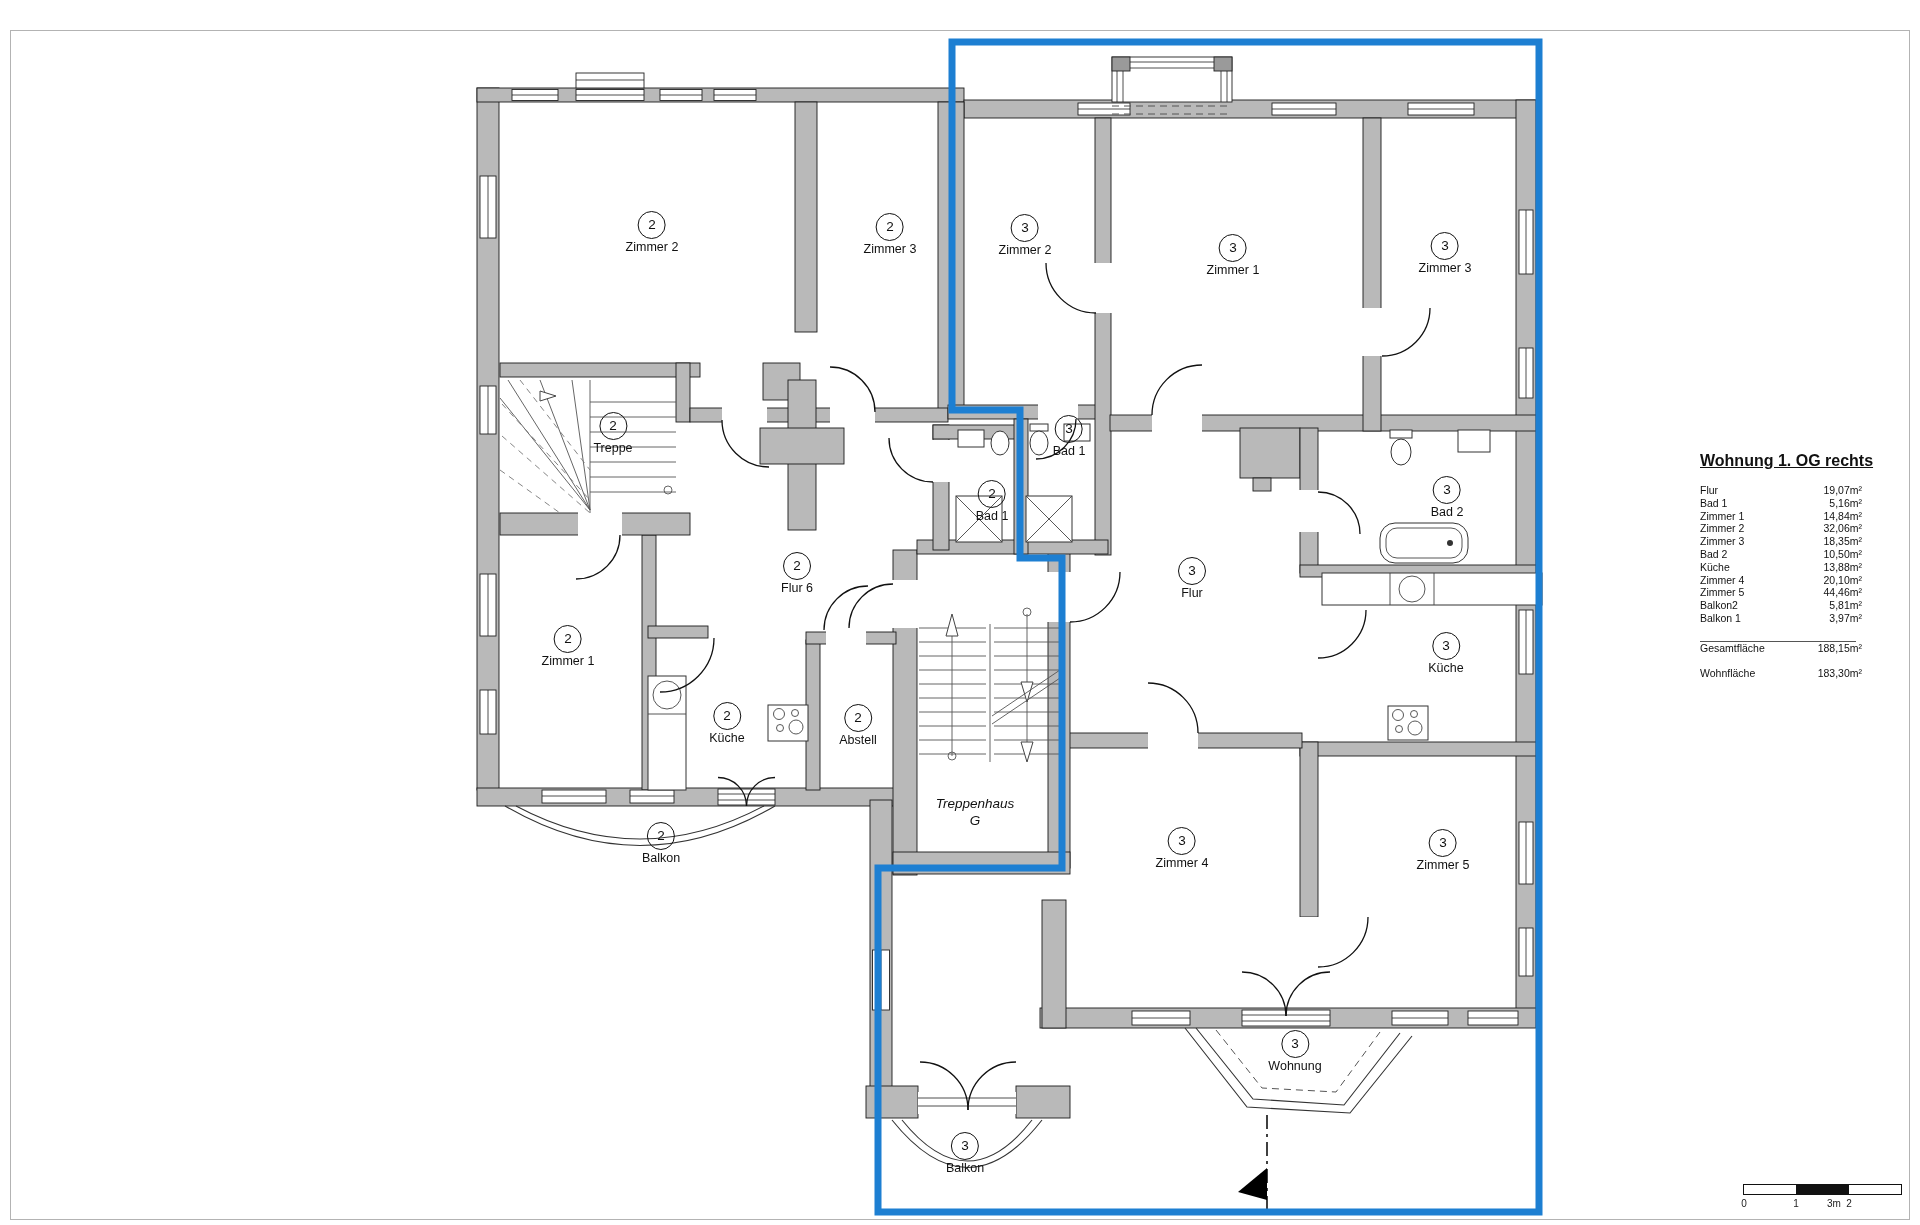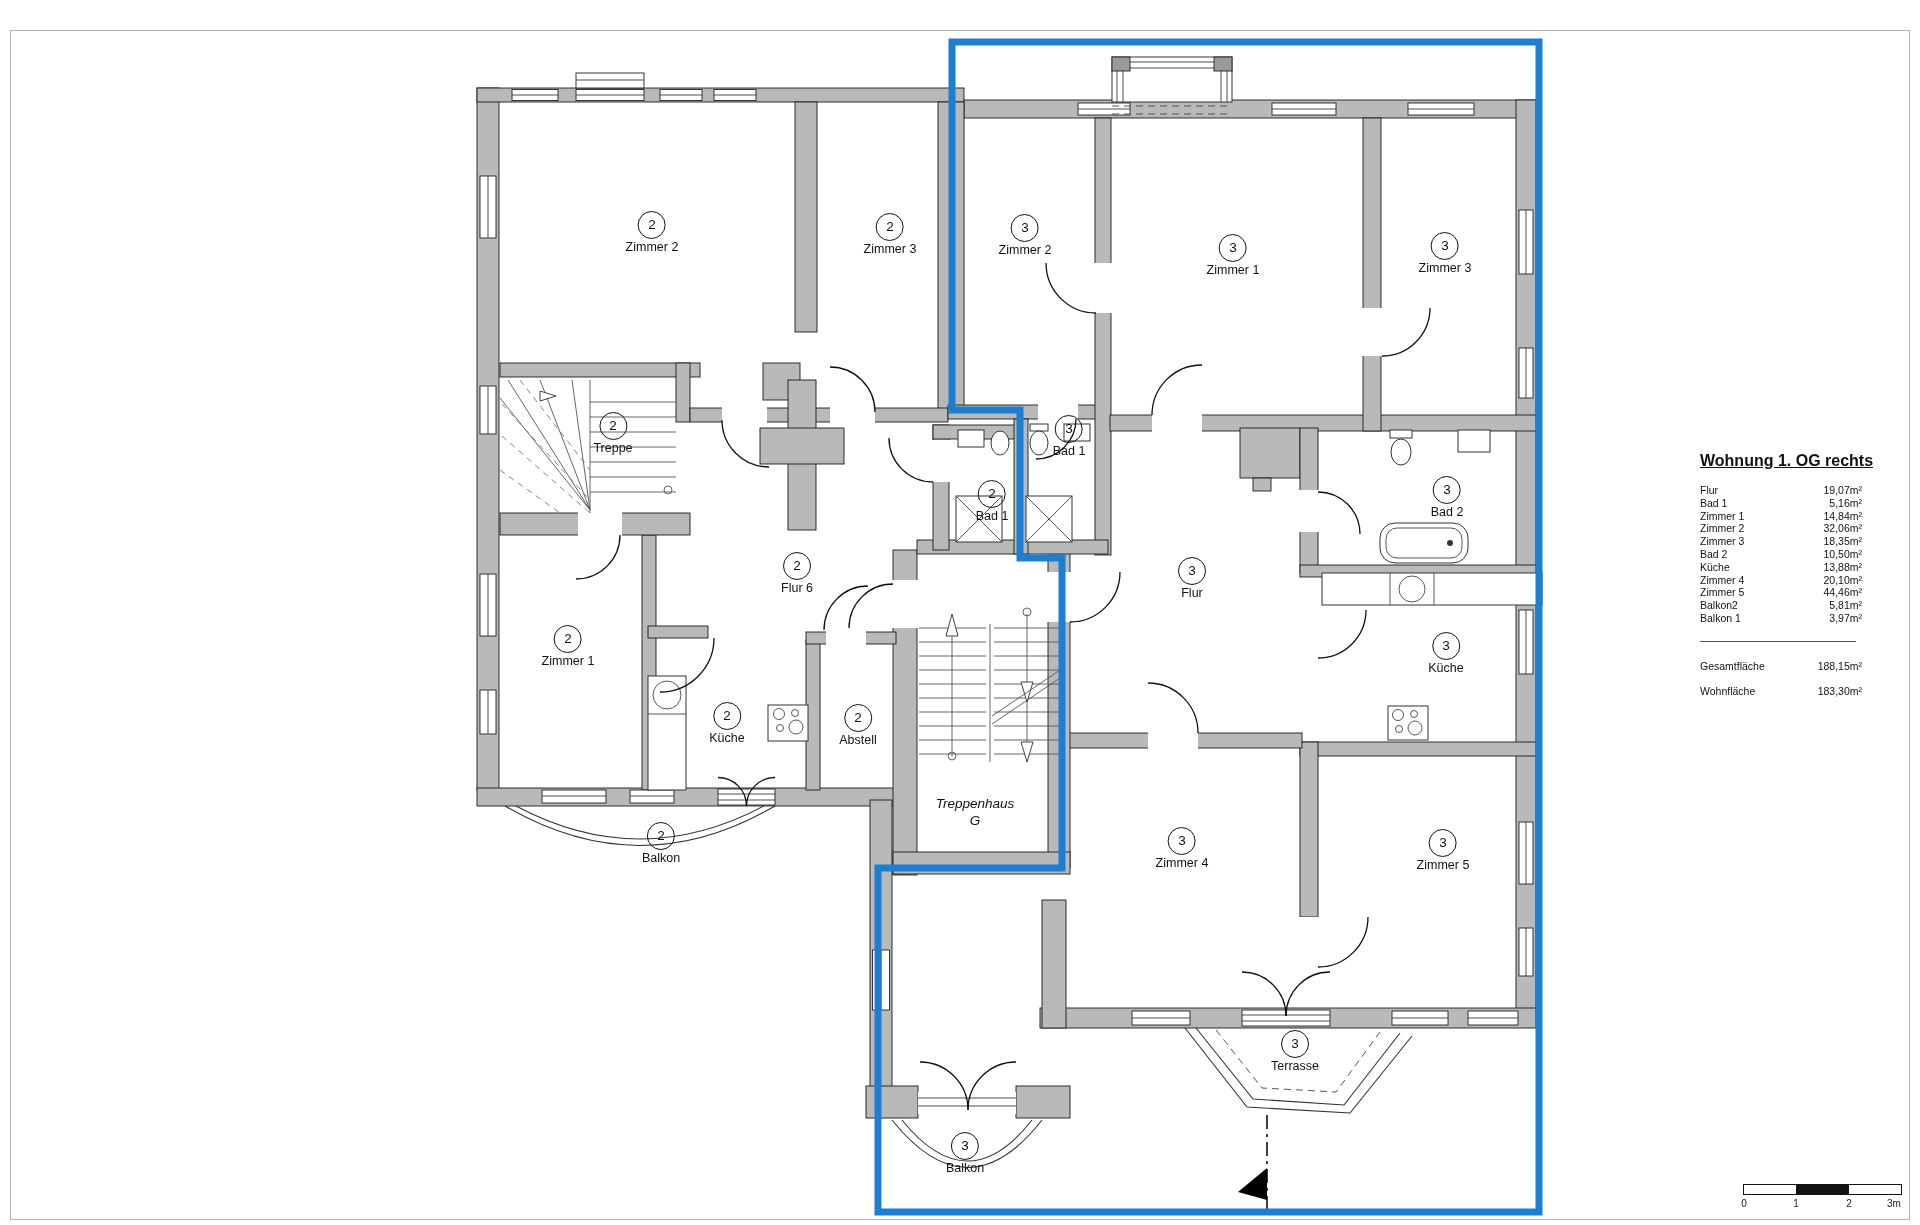--- a/index.html
+++ b/index.html
@@ -26,21 +26,21 @@
          line-height:25px;font-size:13.5px;text-align:center;background:transparent;}
   .rname{margin-top:2px;font-size:12.5px;white-space:nowrap;}
   #stairwell-label{position:absolute;transform:translateX(-50%);text-align:center;
          font-style:italic;font-size:13.5px;line-height:1.25;white-space:nowrap;}
 
   #legend{position:absolute;left:1700px;top:452px;width:162px;font-size:10.5px;}
   #legend-title{font-weight:bold;text-decoration:underline;font-size:16px;white-space:nowrap;}
   .lrow{display:flex;justify-content:space-between;line-height:12.8px;}
   .lrow .lv{text-align:center;}
   #legend-divider{border-top:1px solid #555;margin-top:16px;width:156px;}
-  #legend-totals{margin-top:18px;}
+  #legend-totals{}
   #legend-totals .lrow{margin-bottom:12px;}
 
   #scalebar{position:absolute;left:1743px;top:1184px;width:157px;height:9px;
             border:1px solid #111;display:flex;}
   #scalebar .seg{height:100%;}
   .scale-label{position:absolute;top:1198px;transform:translateX(-50%);font-size:10px;color:#222;}
 </style>
 </head>
 <body>
 
@@ -307,21 +307,21 @@
       <div class="room-label" style="left: 1447px; top: 476px;"><div class="badge">3</div><div class="rname">Bad 2</div></div>
       <div class="room-label" style="left: 797px; top: 552px;"><div class="badge">2</div><div class="rname">Flur 6</div></div>
       <div class="room-label" style="left: 1192px; top: 557px;"><div class="badge">3</div><div class="rname">Flur</div></div>
       <div class="room-label" style="left: 568px; top: 625px;"><div class="badge">2</div><div class="rname">Zimmer 1</div></div>
       <div class="room-label" style="left: 727px; top: 702px;"><div class="badge">2</div><div class="rname">Küche</div></div>
       <div class="room-label" style="left: 1446px; top: 632px;"><div class="badge">3</div><div class="rname">Küche</div></div>
       <div class="room-label" style="left: 858px; top: 704px;"><div class="badge">2</div><div class="rname">Abstell</div></div>
       <div class="room-label" style="left: 661px; top: 822px;"><div class="badge">2</div><div class="rname">Balkon</div></div>
       <div class="room-label" style="left: 1182px; top: 827px;"><div class="badge">3</div><div class="rname">Zimmer 4</div></div>
       <div class="room-label" style="left: 1443px; top: 829px;"><div class="badge">3</div><div class="rname">Zimmer 5</div></div>
-      <div class="room-label" style="left: 1295px; top: 1030px;"><div class="badge">3</div><div class="rname">Terrasse</div></div>
+      <div class="room-label" style="left: 1295px; top: 1030px;"><div class="badge">3</div><div class="rname">Wohnung</div></div>
       <div class="room-label" style="left: 965px; top: 1132px;"><div class="badge">3</div><div class="rname">Balkon</div></div>
     </div>
 
   <div id="stairwell-label" style="left:975px;top:796px;">
     <div>Treppenhaus</div>
     <div>G</div>
   </div>
 
   <div id="legend">
     <div id="legend-title">Wohnung 1. OG rechts</div>
@@ -385,14 +385,14 @@
   </div>
 
   <div id="scalebar">
     <div class="seg" style="width:52px;background:#fff;"></div>
     <div class="seg" style="width:53px;background:#111;"></div>
     <div class="seg" style="width:52px;background:#fff;"></div>
   </div>
   <span class="scale-label" style="left:1744px;">0</span>
   <span class="scale-label" style="left:1796px;">1</span>
   <span class="scale-label" style="left:1849px;">2</span>
-  <span class="scale-label" style="left:1894px;">3m</span>
+  <span class="scale-label" style="left:1834px;">3m</span>
 </div>
 
 </body></html>

